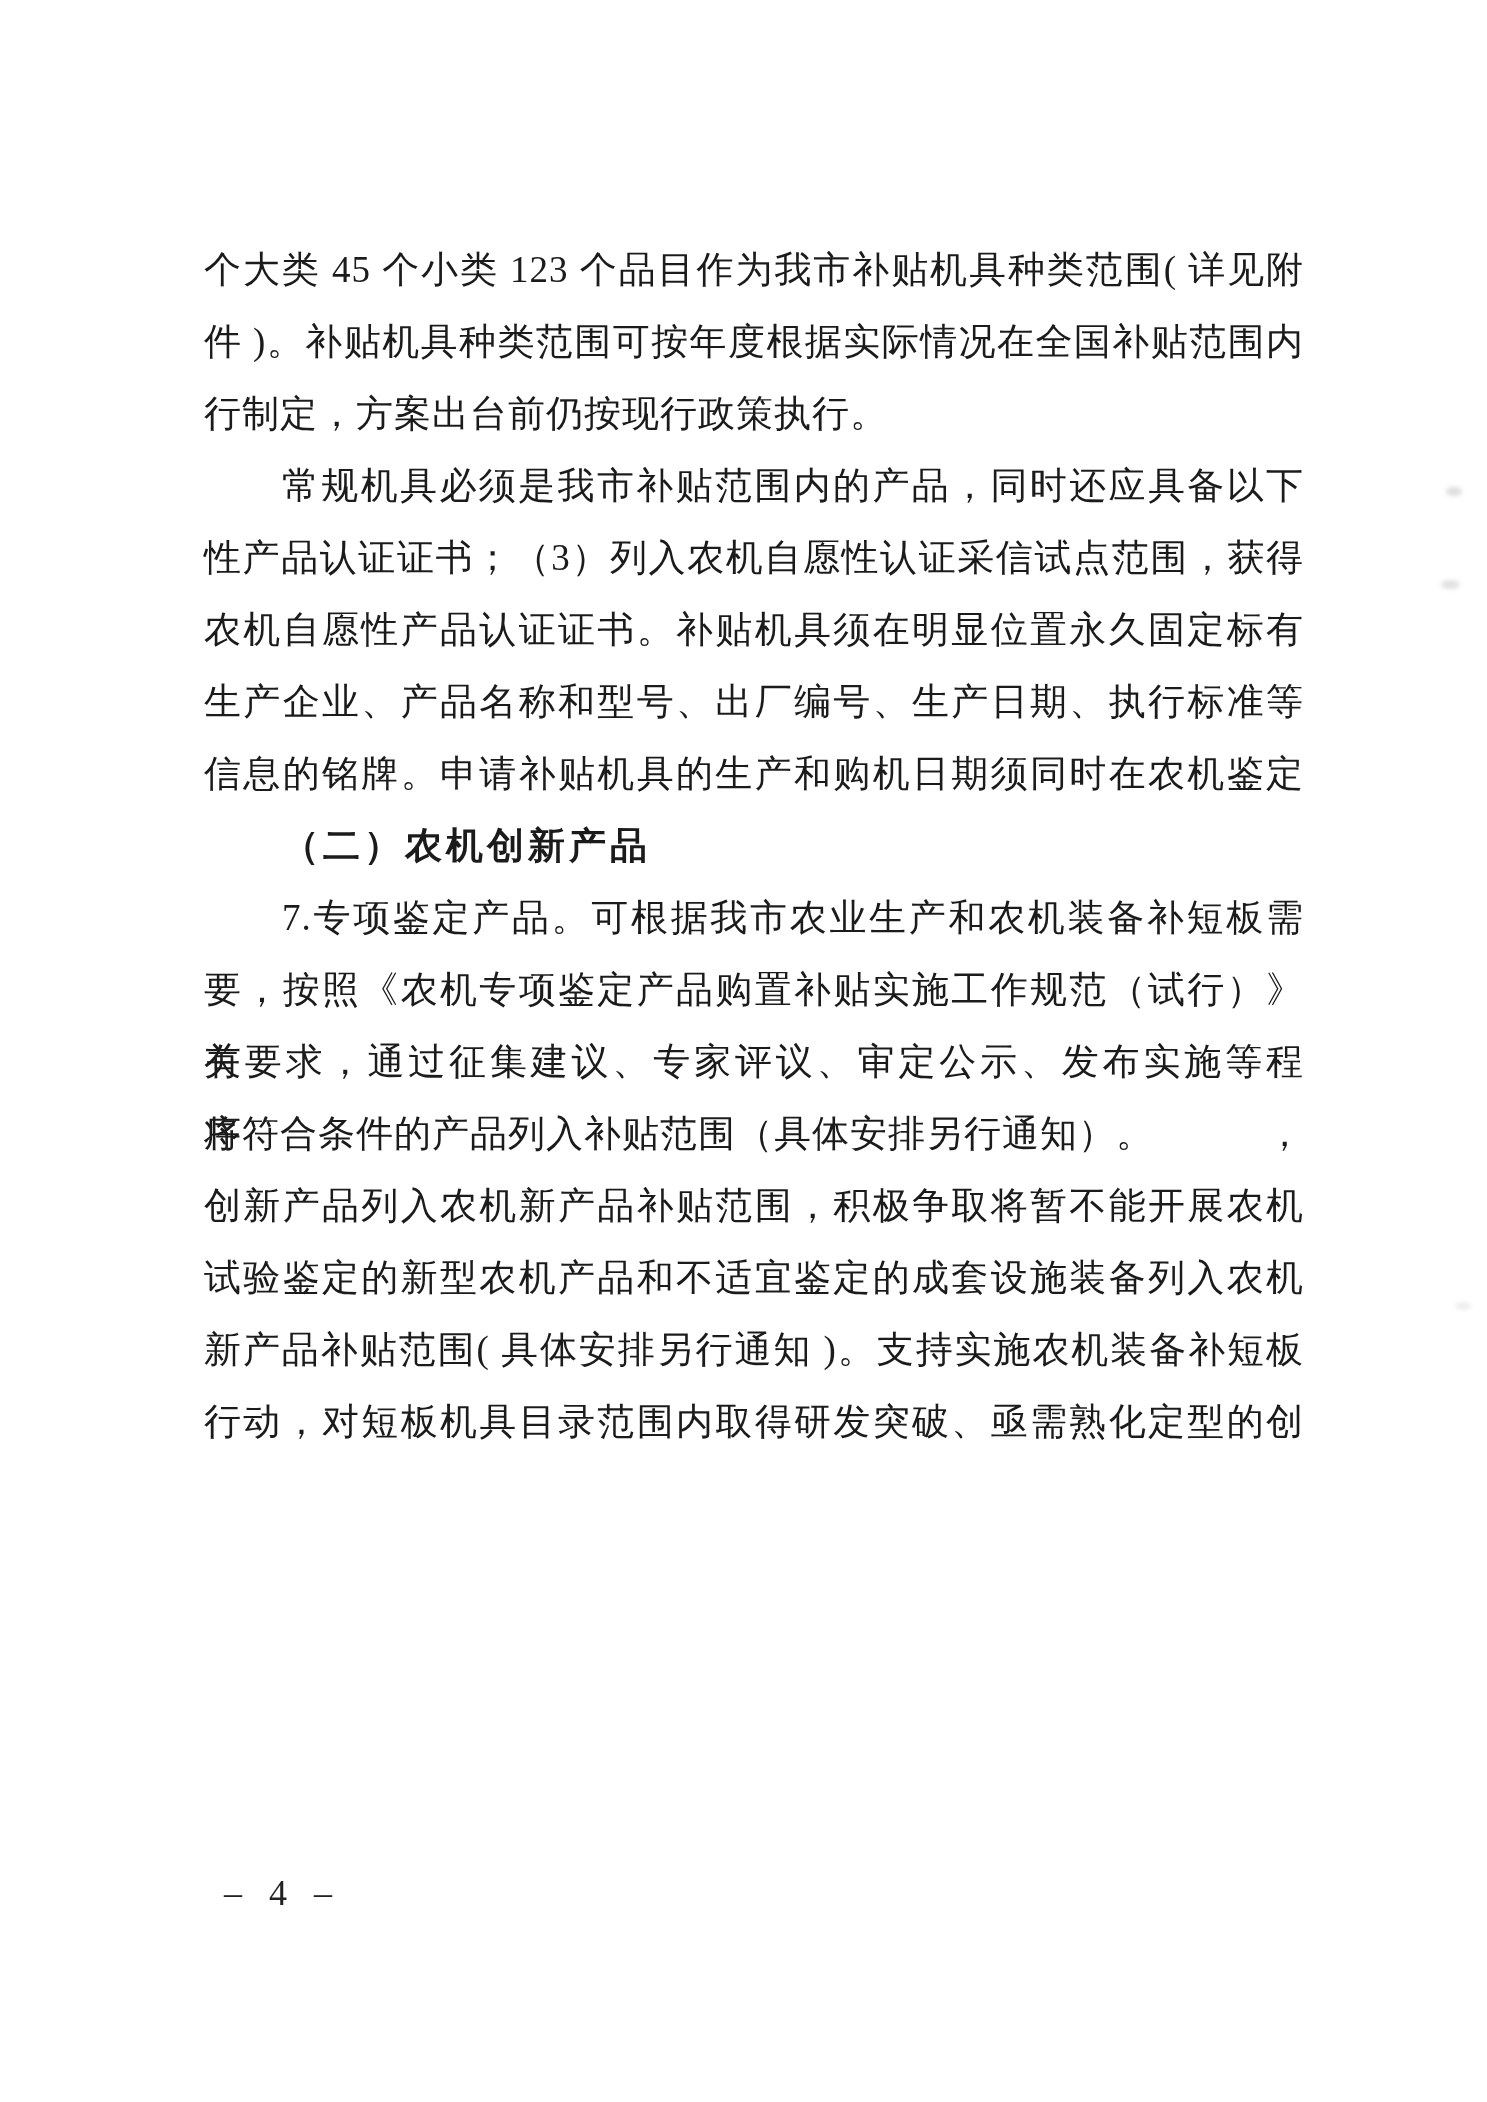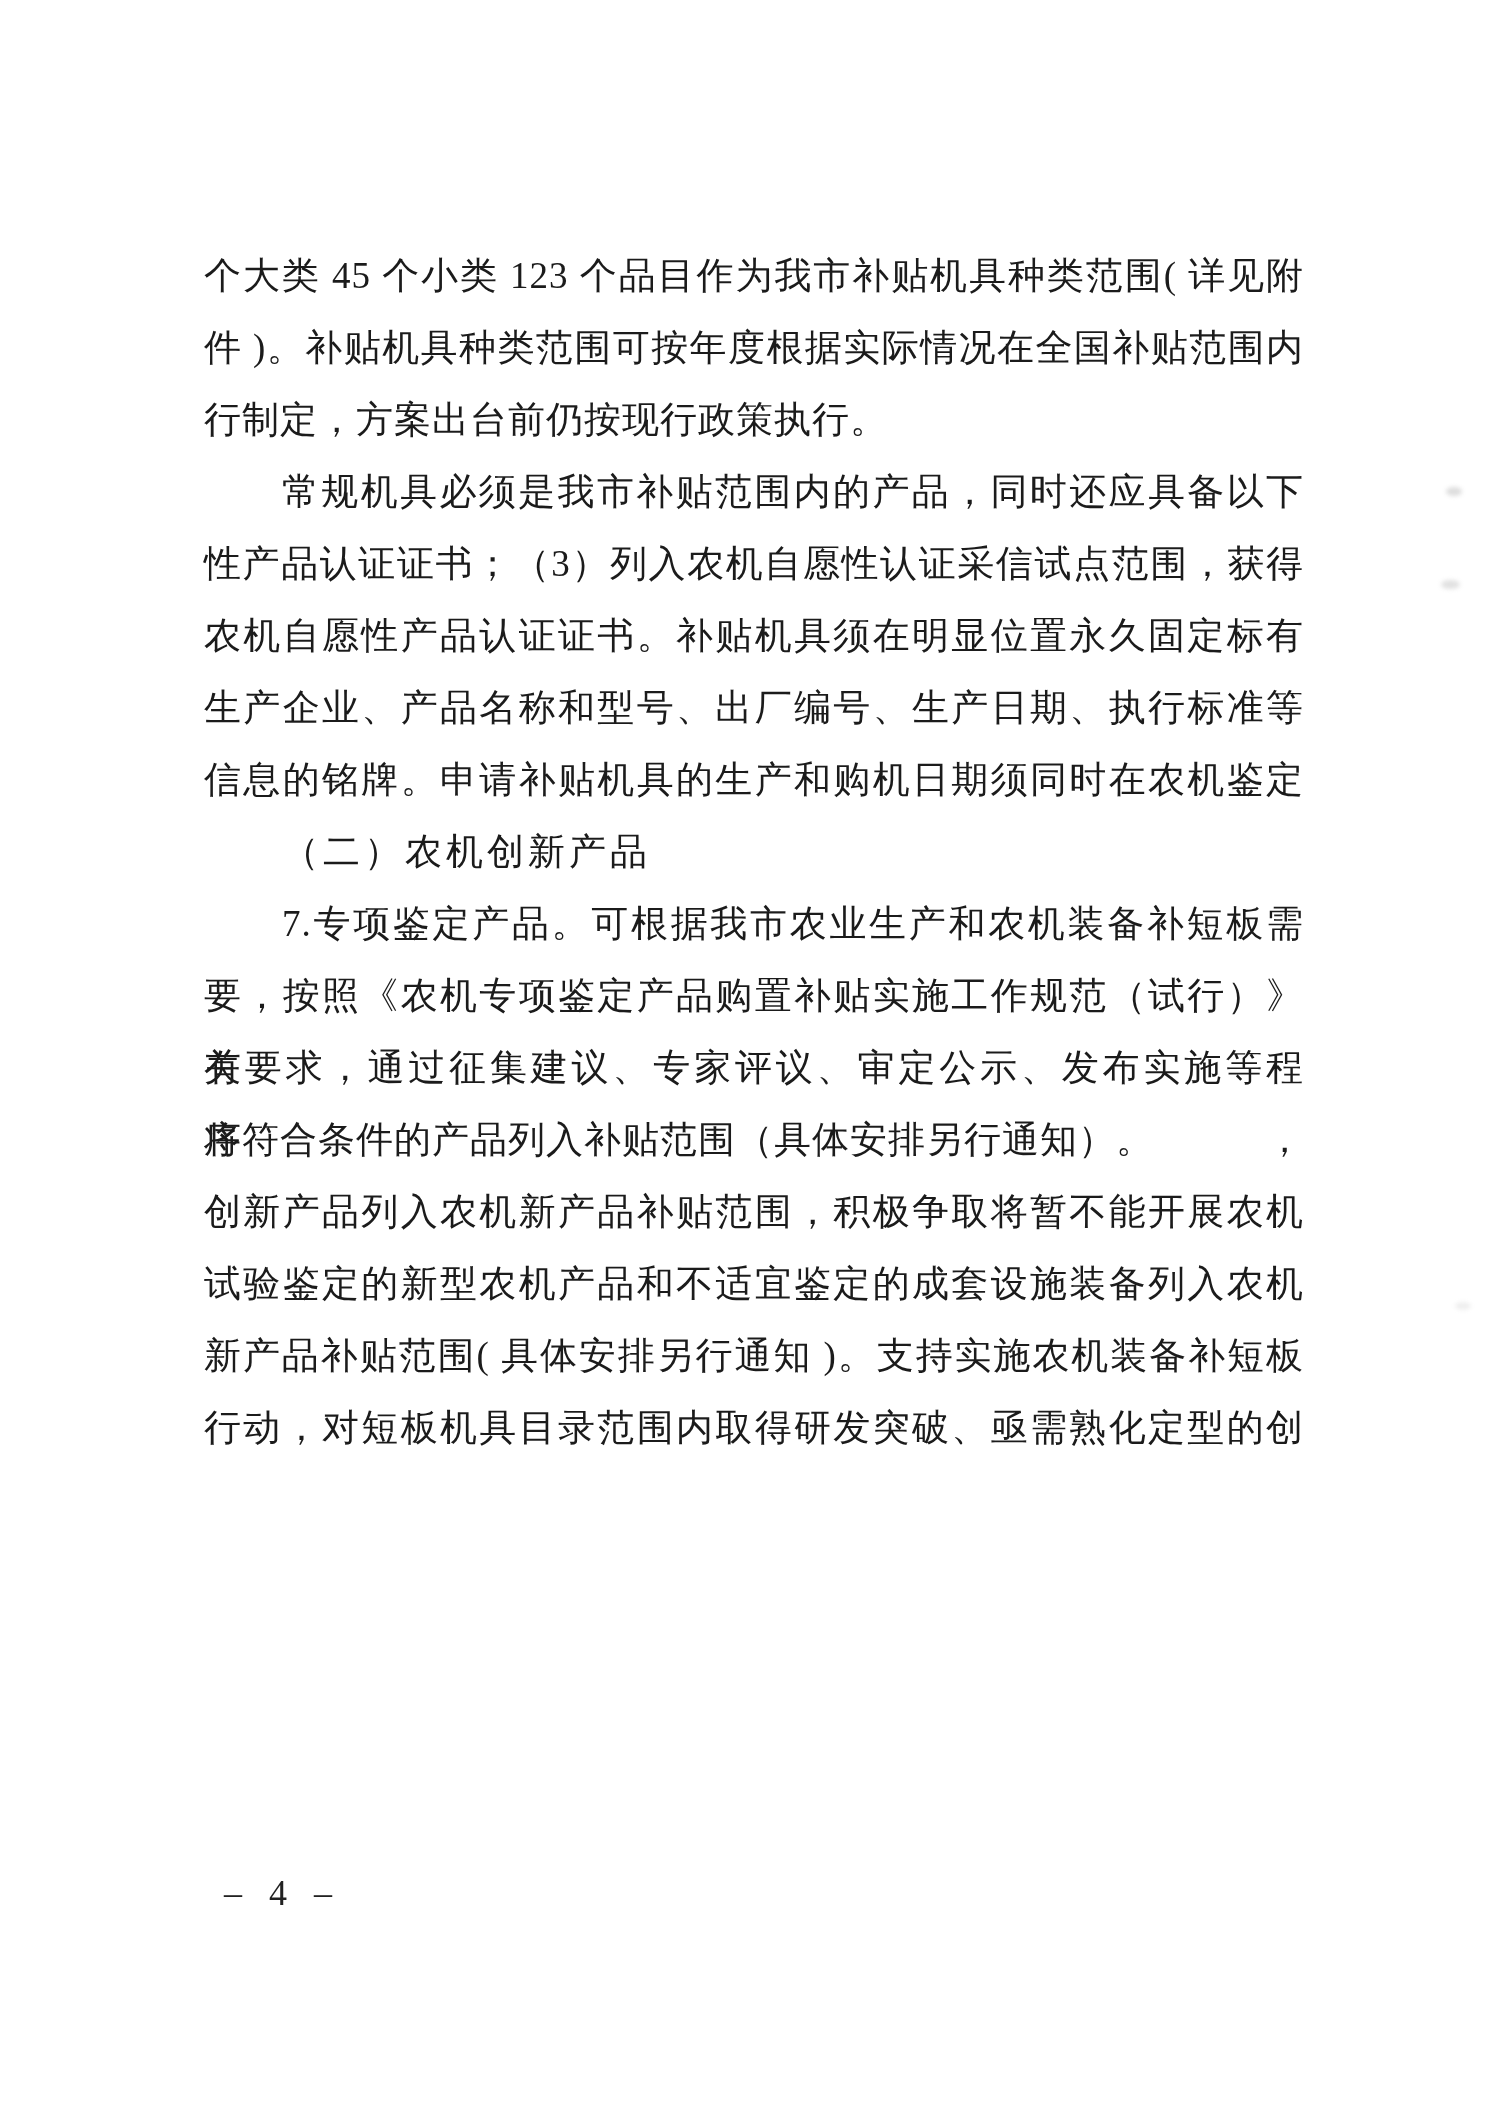--- a/index.html
+++ b/index.html
@@ -13,42 +13,42 @@
     height: 2102px;
     margin: 0 auto;
     background: #ffffff;
     overflow: hidden;
     font-family: "Liberation Serif", "DejaVu Serif", serif;
     color: #1b1b1b;
   }
   .text-block {
     position: absolute;
     left: 204px;
-    top: 240px;
+    top: 234px;
     width: 1100px;
   }
   .line {
     height: 72px;
     line-height: 72px;
     font-size: 37px;
     letter-spacing: 1px;
     text-align: justify;
     text-align-last: justify;
     text-justify: inter-character;
     overflow: visible;
   }
   .line.no-justify {
     text-align: right;
     text-align-last: left;
   }
   .line.indent {
     text-indent: 78px;
   }
   .line.heading {
-    font-weight: 400;
+    font-weight: 700;
     letter-spacing: 4px;
   }
   .page-number {
     position: absolute;
     left: 224px;
     top: 1868px;
     height: 50px;
     line-height: 50px;
     font-size: 36px;
     letter-spacing: 9px;

